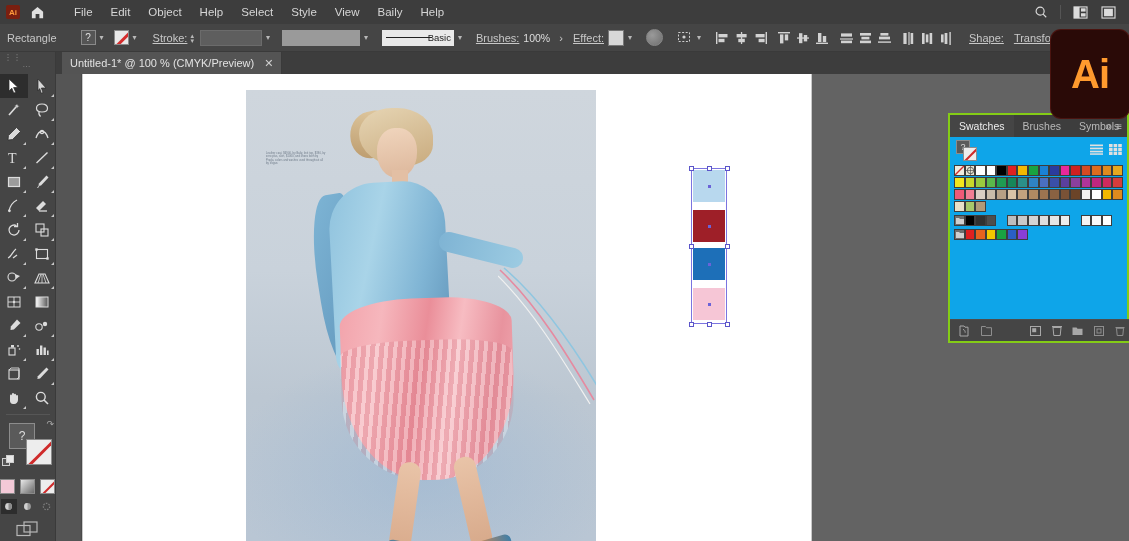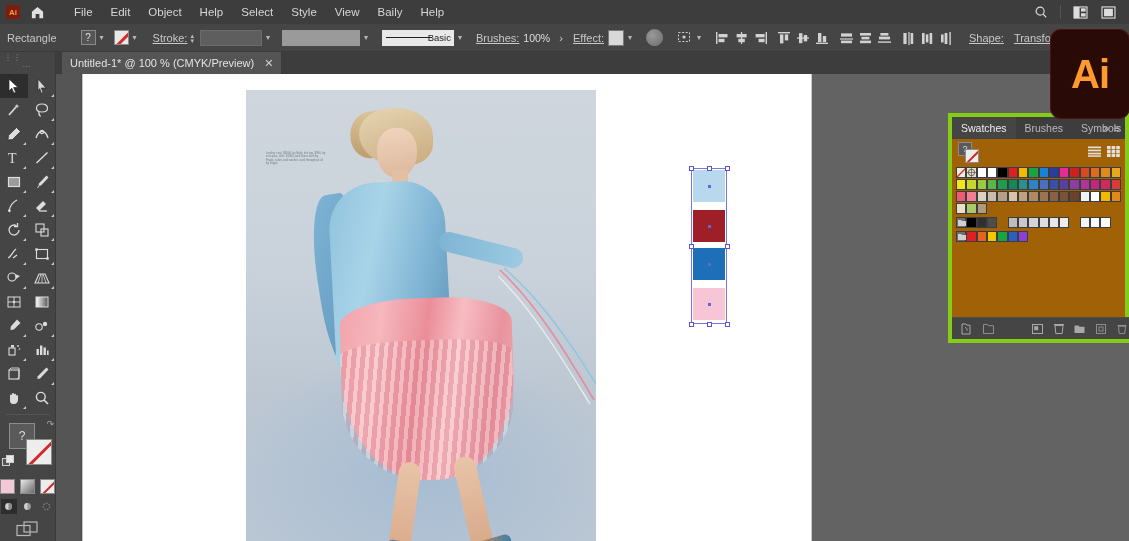--- a/index.html
+++ b/index.html
@@ -221,21 +221,21 @@
     position:absolute; left:-2px; top:-2px; width:36px; height:156px;
     border:1px solid #7b74e0;
   }
   .hnd {
     position:absolute; width:5px; height:5px; background:#fff; border:1px solid #5b55c9;
   }
 
   
   .panel {
     position:absolute; left:948px; top:113px; width:181px; height:230px;
-    background:#a16207; border:4px solid #84cc16;
+    background:#0ea5e9; border:2px solid #84cc16;
   }
   .panel-tabs { height:22px; display:flex; align-items:stretch; background:#3d3d3d; position:relative; }
   .ptab {
     padding: 0 9px; display:flex; align-items:center; font-size:10.5px; color:#b9b9b9;
   }
   .ptab.active { background:#454545; color:#ededed; }
   .ptab-right {
     position:absolute; right:0; top:0; height:22px; display:flex; align-items:center; gap:5px; padding-right:5px;
     font-size:10px; color:#bdbdbd;
   }

